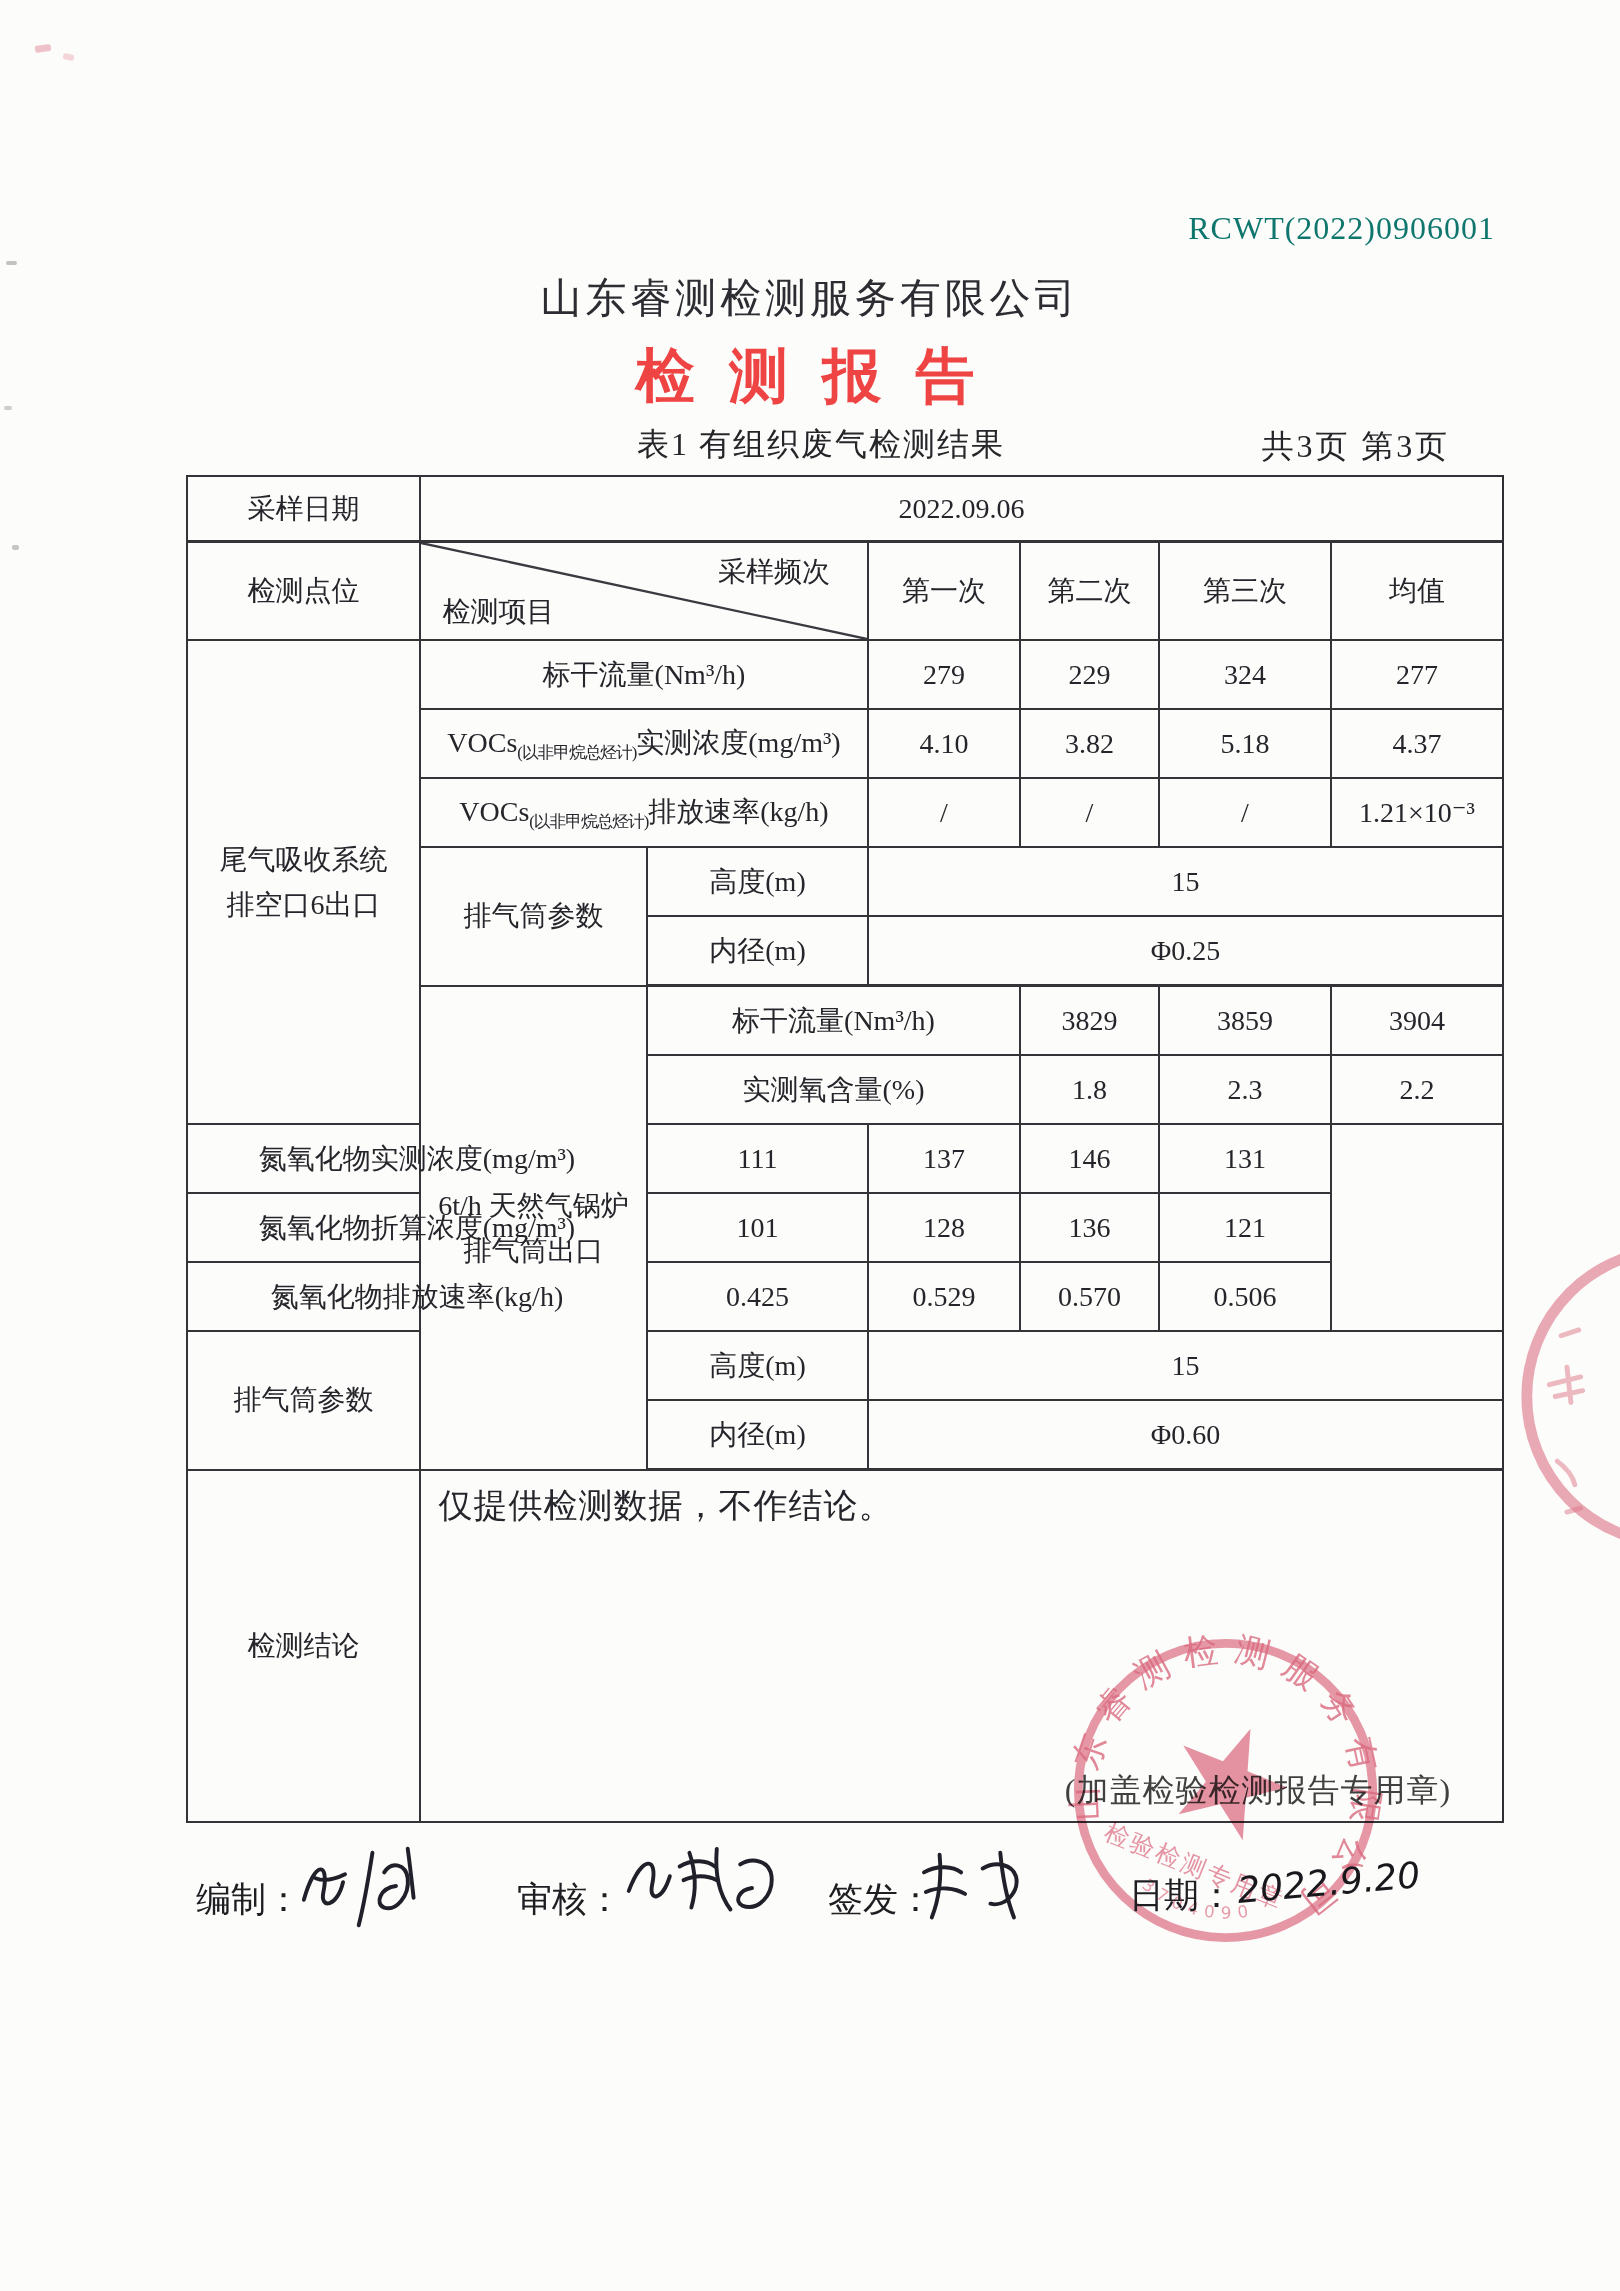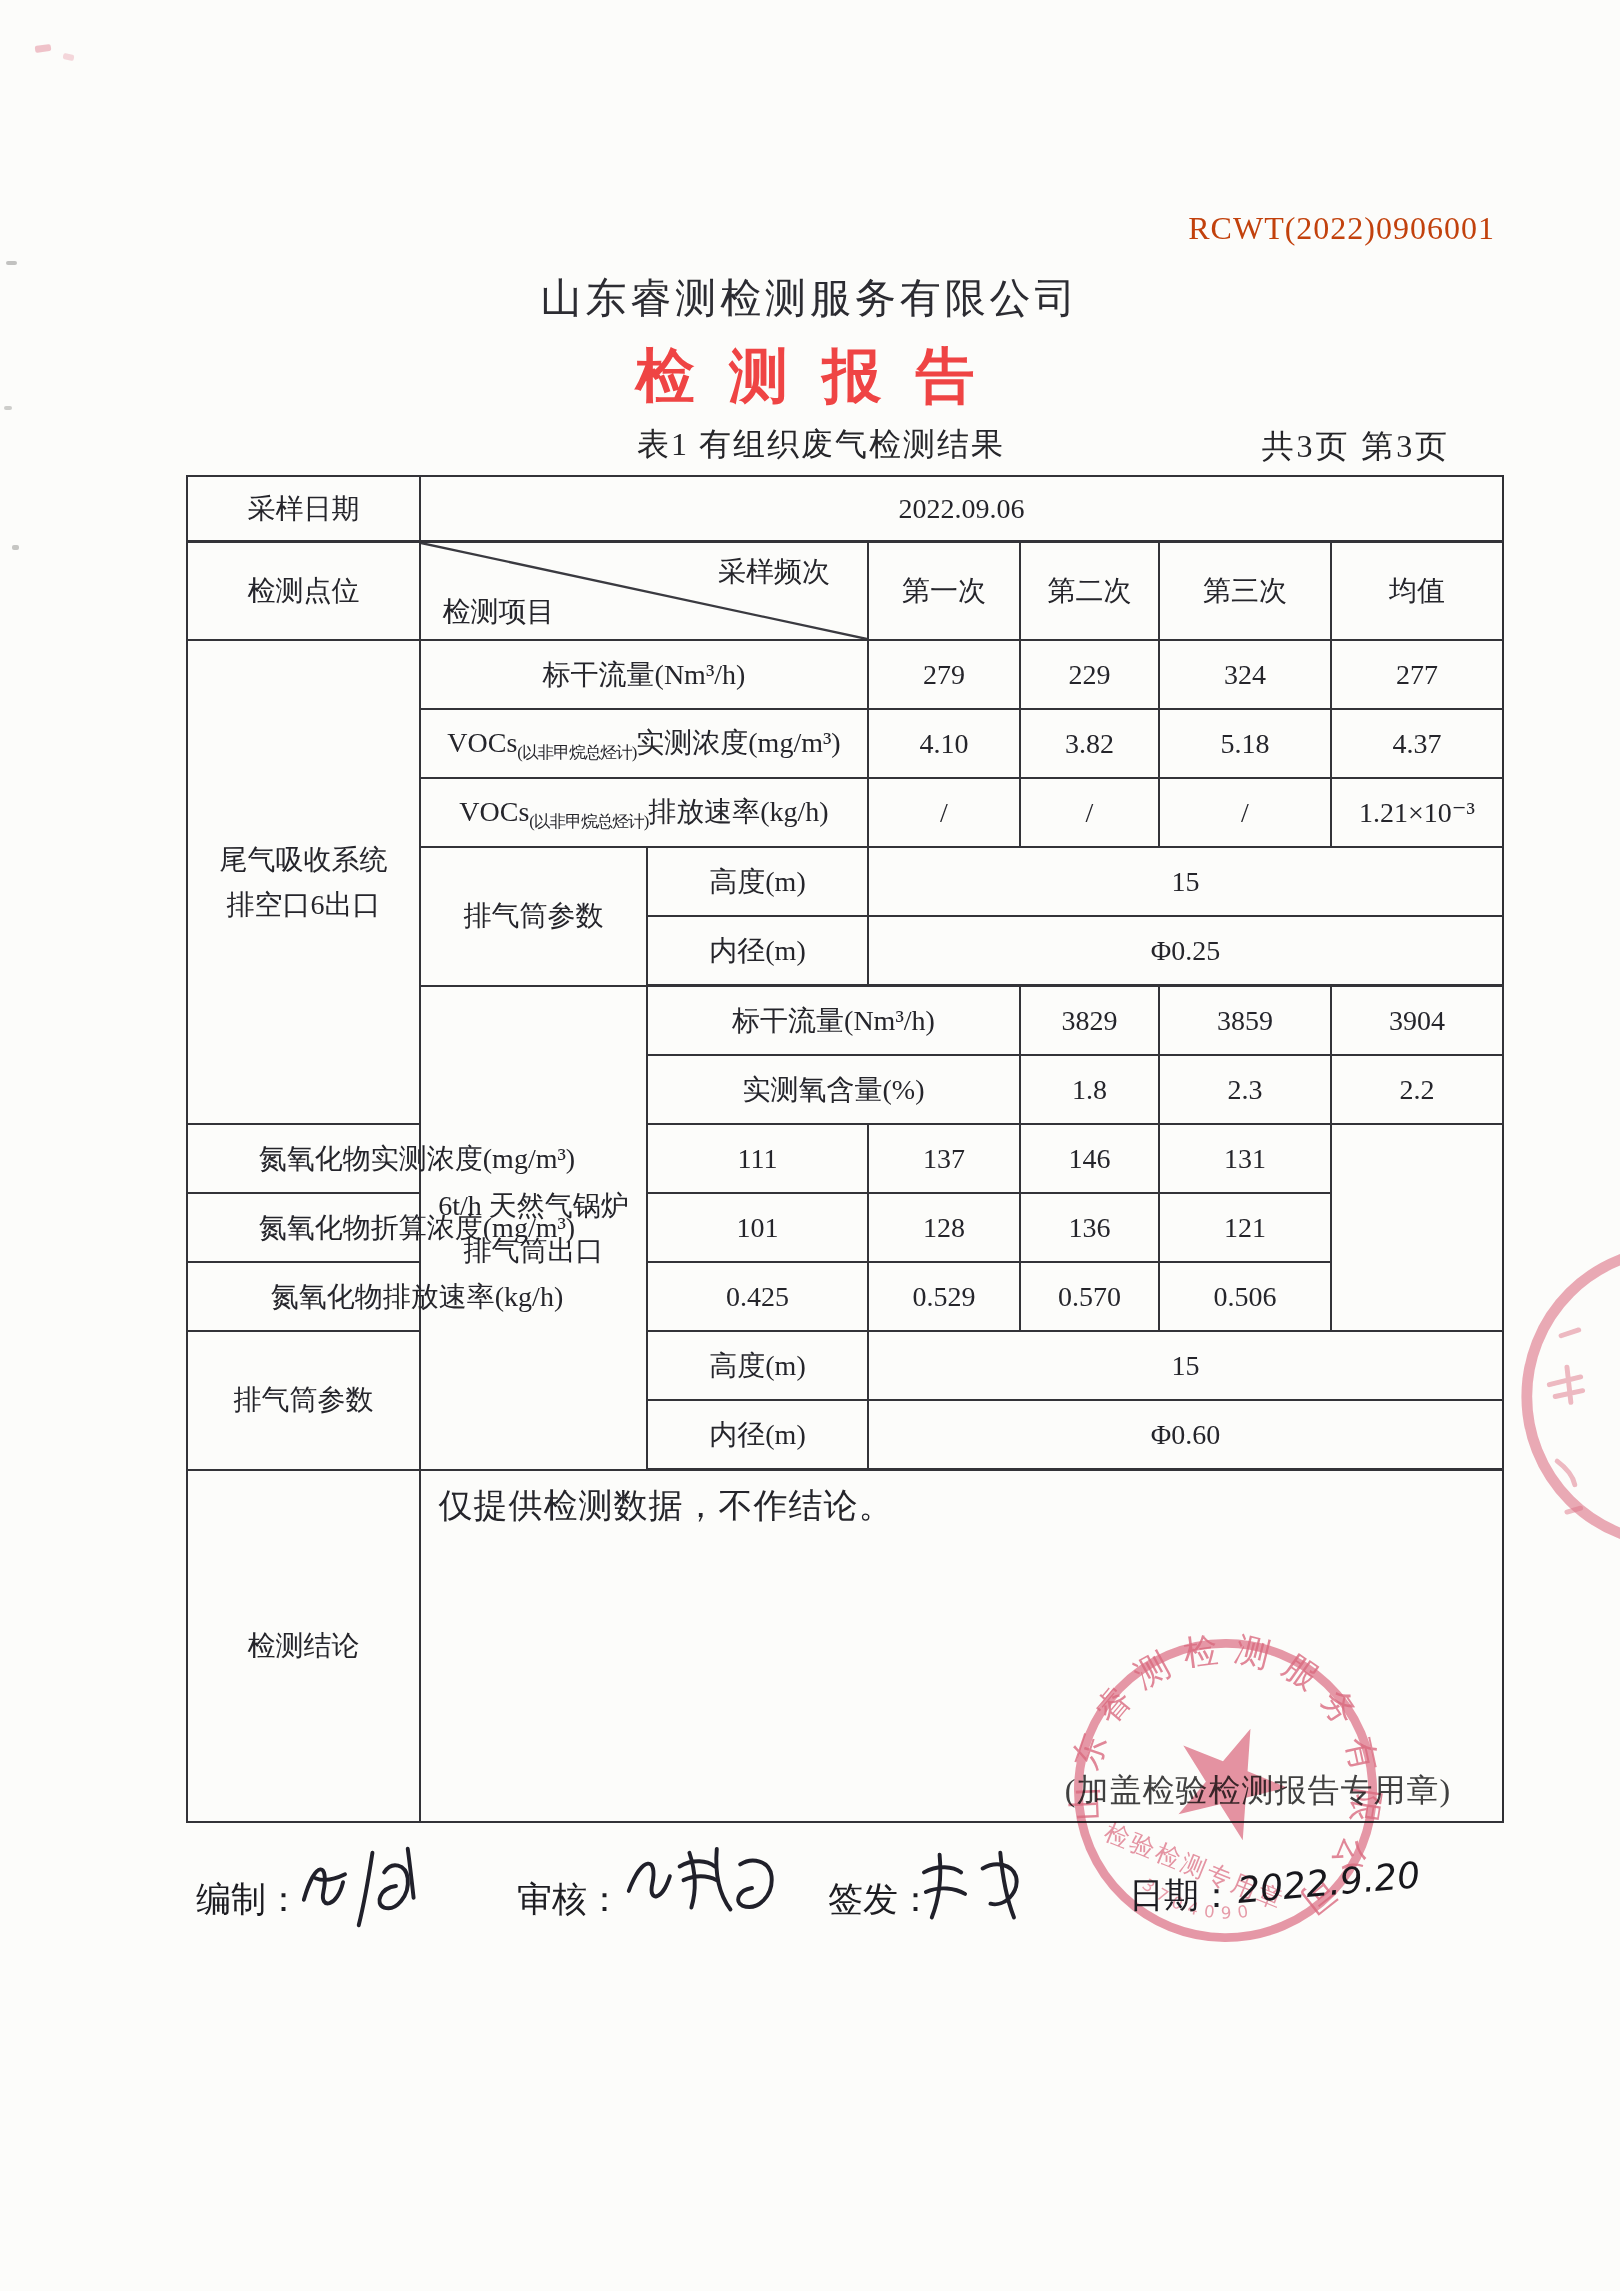--- a/index.html
+++ b/index.html
@@ -2,21 +2,21 @@
 <html><head>
 <meta charset="utf-8">
 <style>
   html,body{margin:0;padding:0;background:#e8e8e6;}
   .page{
     position:relative; width:1620px; height:2292px; margin:0 auto;
     background:#fcfcfa; overflow:hidden; color:#26262a;
     font-family:"Liberation Serif","DejaVu Serif",serif;
   }
   
-  .report-no{position:absolute; top:210px; right:125px; font-size:32px; letter-spacing:1px; color:#c2410c;}
+  .report-no{position:absolute; top:210px; right:125px; font-size:32px; letter-spacing:1px; color:#0f766e;}
   .company-title{position:absolute; top:271px; left:0; width:100%; text-align:center; font-size:41px; letter-spacing:3.9px; color:#2c2c32;}
   .main-title{position:absolute; top:337px; left:0; width:100%; text-align:center; font-size:59px; font-weight:700; letter-spacing:9.8px; color:#ef4444;}
   .caption-row{position:absolute; top:423px; left:186px; width:1315px; font-size:32px;}
   .caption{position:absolute; left:451px; top:0; letter-spacing:2px;}
   .pagination{position:absolute; right:51px; top:2px; letter-spacing:2.9px;}
   
   table.report{
     position:absolute; left:186px; top:475px; width:1315px;
     border-collapse:collapse; table-layout:fixed; font-size:28px; color:#25252b;
   }

